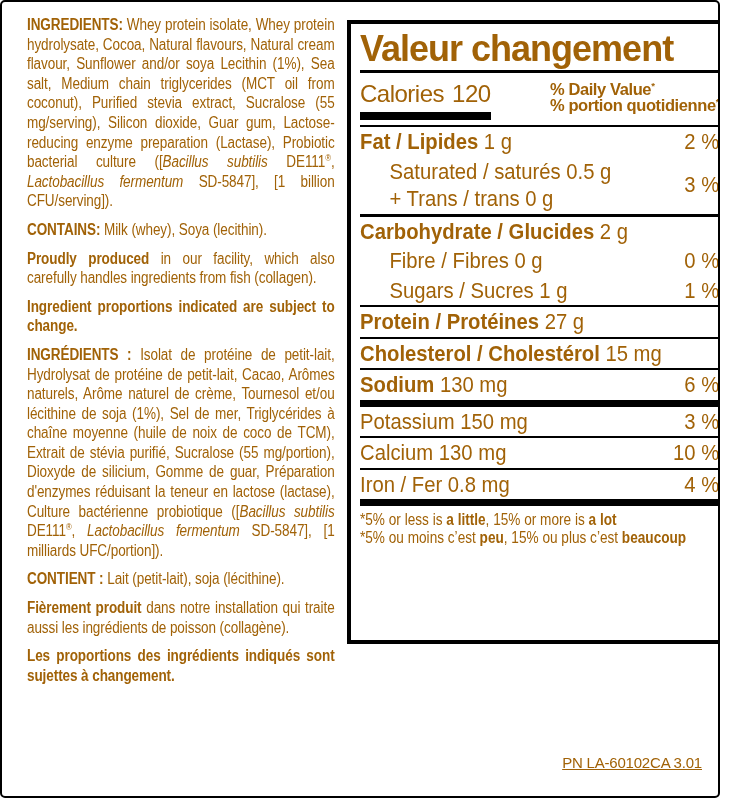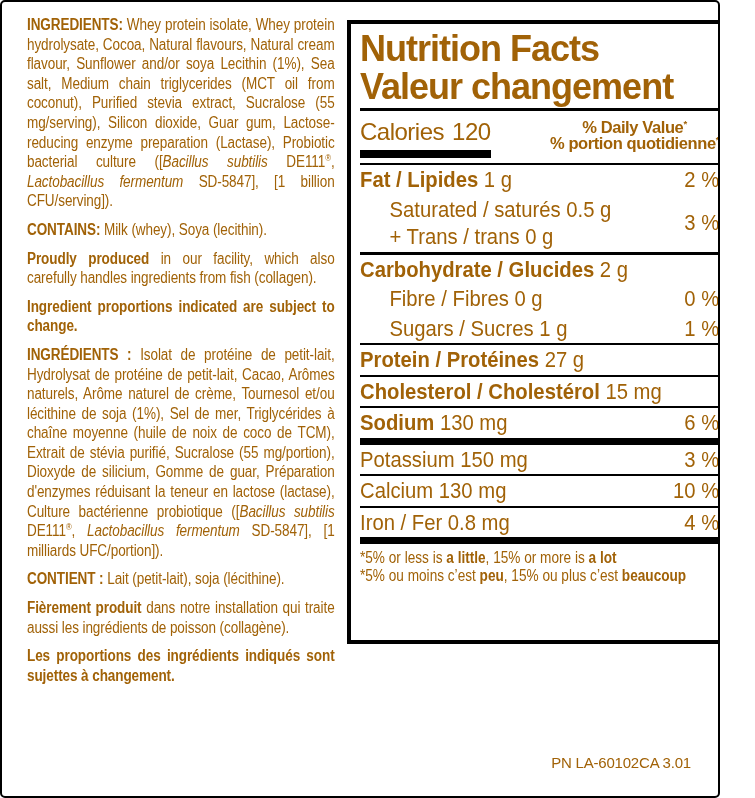--- a/index.html
+++ b/index.html
@@ -46,21 +46,21 @@
   .rule-thin   { height:2px; }
   .rule-medium { height:3px; }
   .rule-thick  { height:7px; }
   .rule-serving { margin-top:2px; }
 
   .cal-row { display:flex; justify-content:space-between; align-items:flex-start; margin-top:6px; }
   .cal-left { display:inline-flex; flex-direction:column; }
   .cal-text { font-size:24px; font-weight:normal; line-height:30px; letter-spacing:-0.5px; white-space:nowrap; }
   .cal-text .val { margin-left:8px; }
   .cal-bar { height:8px; background:#000; margin-top:3px; width:100%; }
-  .dv-block { text-align:center; font-weight:bold; font-size:16.5px; line-height:14.5px; letter-spacing:-0.4px; padding-top:3px; white-space:nowrap; }
+  .dv-block { text-align:left; font-weight:bold; font-size:16.5px; line-height:14.5px; letter-spacing:-0.4px; padding-top:3px; white-space:nowrap; }
   .dv-block > div { margin-bottom:1px; }
 
   .rule-above-rows { margin-top:5px; }
 
   .nrows {
     width:390px;
     transform:scaleX(0.921);
     transform-origin:0 0;
     font-size:22px;
   }
@@ -72,43 +72,43 @@
   .footnotes {
     width:422px;
     transform:scaleX(0.851);
     transform-origin:0 0;
     font-size:16px; line-height:17.5px;
     margin-top:5px;
   }
   .fnote { white-space:nowrap; }
 
   .pn {
-    position:absolute; top:752px; right:27px;
+    position:absolute; top:752px; right:16px;
     font-size:15px; letter-spacing:-0.2px;
     white-space:nowrap;
+    text-decoration:underline;
   }
 </style>
 </head>
 <body>
 
 <div class="page">
 
   <div class="ingredients">
     <p><span class="b">INGREDIENTS: </span><span>Whey protein isolate, Whey protein hydrolysate, Cocoa, Natural flavours, Natural cream flavour, Sunflower and/or soya Lecithin (1%), Sea salt, Medium chain triglycerides (MCT oil from coconut), Purified stevia extract, Sucralose (55 mg/serving), Silicon dioxide, Guar gum, Lactose-reducing enzyme preparation (Lactase), Probiotic bacterial culture ([</span><span class="i">Bacillus subtilis</span><span> DE111</span><sup>®</sup><span>, </span><span class="i">Lactobacillus fermentum</span><span> SD-5847], [1 billion CFU/serving]).</span></p>
     <p><span class="b">CONTAINS: </span><span>Milk (whey), Soya (lecithin).</span></p>
     <p><span class="b">Proudly produced </span><span>in our facility, which also carefully handles ingredients from fish (collagen).</span></p>
     <p><span class="b">Ingredient proportions indicated are subject to change.</span></p>
     <p><span class="b">INGRÉDIENTS : </span><span>Isolat de protéine de petit-lait, Hydrolysat de protéine de petit-lait, Cacao, Arômes naturels, Arôme naturel de crème, Tournesol et/ou lécithine de soja (1%), Sel de mer, Triglycérides à chaîne moyenne (huile de noix de coco de TCM), Extrait de stévia purifié, Sucralose (55 mg/portion), Dioxyde de silicium, Gomme de guar, Préparation d'enzymes réduisant la teneur en lactose (lactase), Culture bactérienne probiotique ([</span><span class="i">Bacillus subtilis</span><span> DE111</span><sup>®</sup><span>, </span><span class="i">Lactobacillus fermentum</span><span> SD-5847], [1 milliards UFC/portion]).</span></p>
     <p><span class="b">CONTIENT : </span><span>Lait (petit-lait), soja (lécithine).</span></p>
     <p><span class="b">Fièrement produit </span><span>dans notre installation qui traite aussi les ingrédients de poisson (collagène).</span></p>
     <p><span class="b">Les proportions des ingrédients indiqués sont sujettes à changement.</span></p>
   </div>
 
   <div class="nf-panel">
-    <div class="nf-title">Nutrition Facts</div>
     <div class="nf-title">Valeur changement</div>
 
     <div class="rule rule-medium rule-serving"></div>
 
     <div class="cal-row">
       <div class="cal-left">
         <span class="cal-text"><span>Calories</span><span class="val">120</span></span>
         <div class="cal-bar"></div>
       </div>
       <div class="dv-block">

